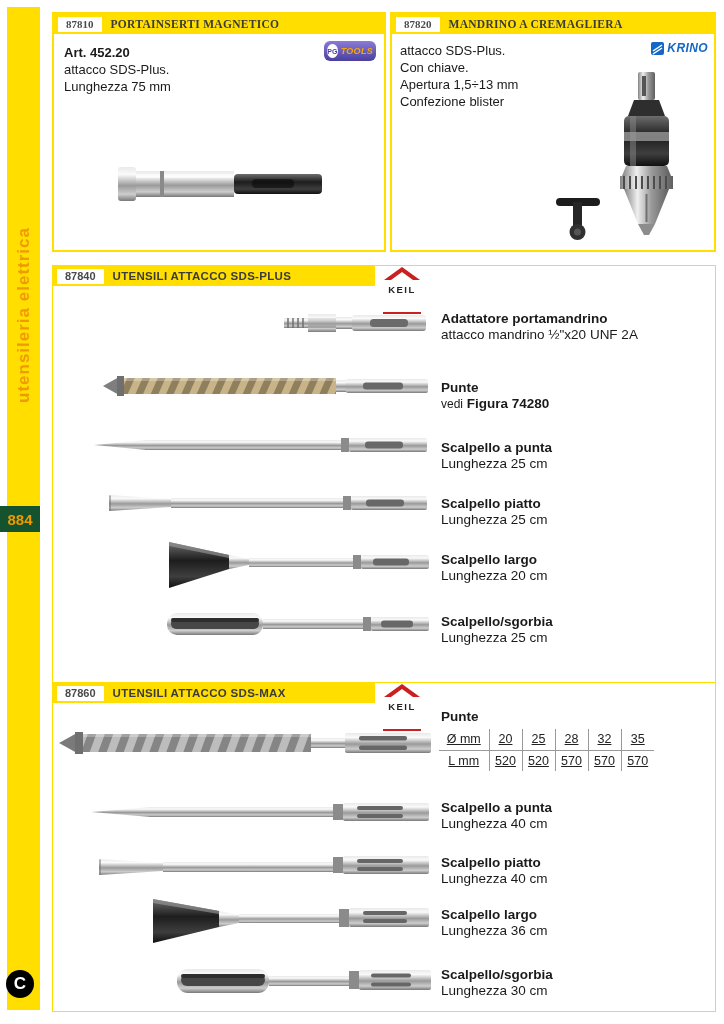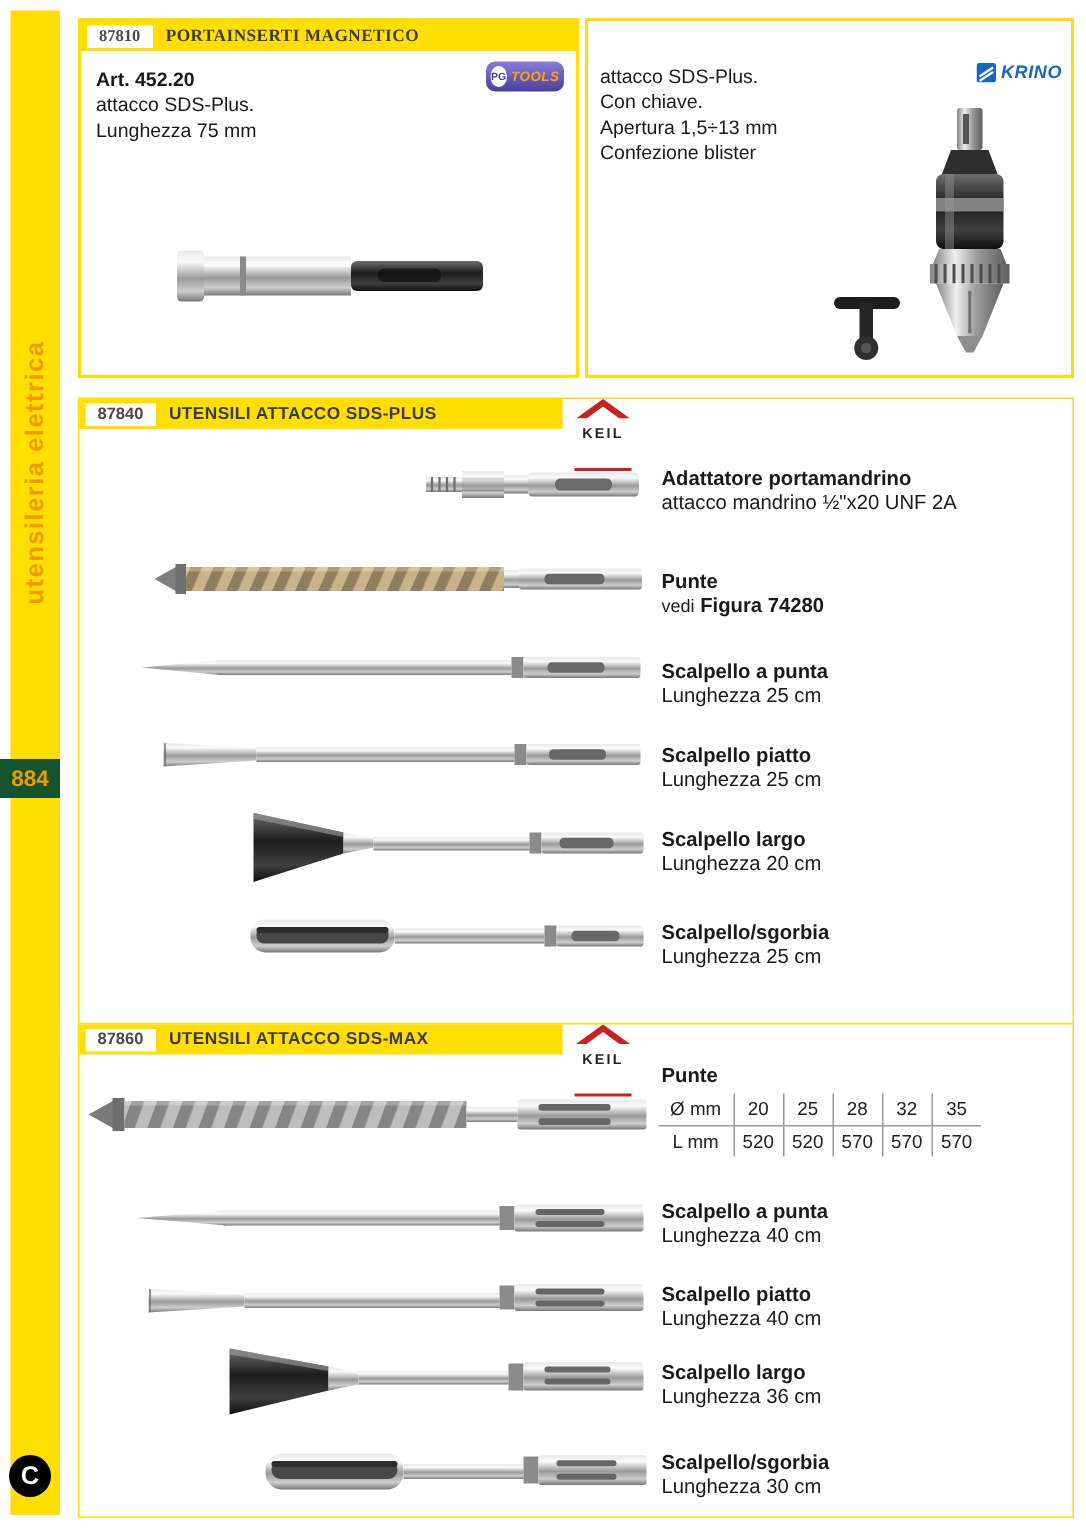--- a/index.html
+++ b/index.html
@@ -51,21 +51,21 @@
 
   .krino{ position:absolute; right:6px; top:27px; display:flex; align-items:center; gap:3px; }
   .krino-text{ color:#1467c6; font-weight:bold; font-style:italic; font-size:12px; letter-spacing:.4px; }
 
   .keil{ position:absolute; left:330px; top:0; width:38px; text-align:center; }
   .keil-text{ font-weight:bold; font-size:9.5px; letter-spacing:1.5px; color:#222;
     border-bottom:2.5px solid #cc2020; padding-bottom:17px; }
 
   
   .ptable{ border-collapse:collapse; border:hidden; font-size:12.5px; color:#222; }
-  .ptable td{ border:1px solid #9a9a9a; text-align:center; width:33px; height:21px; padding:0 2px; }
+  .ptable td{ border:1px solid #9a9a9a; text-align:center; width:33px; height:21px; padding:0 2px;text-decoration:underline; }
   .ptable td.lab{ width:50px; }
 </style>
 </head>
 <body>
 
 <div class="page">
 
   <svg width="0" height="0" style="position:absolute" aria-hidden="true">
     <defs>
       <linearGradient id="met" x1="0" y1="0" x2="0" y2="1">
@@ -124,20 +124,24 @@
       <rect x="16" y="5" width="18" height="34" rx="3" fill="url(#met)"></rect>
       <rect x="34" y="9" width="98" height="26" fill="url(#met)"></rect>
       <rect x="34" y="12" width="98" height="4" fill="#ffffff" opacity="0.5"></rect>
       <rect x="58" y="9" width="4" height="26" fill="#8a8a8a"></rect>
       <rect x="132" y="12" width="88" height="20" rx="4" fill="url(#dk)"></rect>
       <rect x="150" y="17" width="42" height="9" rx="4" fill="#0a0a0a" opacity="0.6"></rect>
     </svg>
   </div>
 
   <div class="box" style="left:390px; top:12px; width:326px; height:240px;">
+    <div class="bar full">
+      <span class="code">87820</span>
+      <span class="btitle">MANDRINO A CREMAGLIERA</span>
+    </div>
     <div class="desc-block" style="left:8px; top:28px;">
       <div>attacco SDS-Plus.</div>
       <div>Con chiave.</div>
       <div>Apertura 1,5÷13 mm</div>
       <div>Confezione blister</div>
     </div>
     <div class="krino">
       <svg width="13" height="13" viewBox="0 0 13 13">
         <rect width="13" height="13" rx="2" fill="#1467c6"></rect>
         <line x1="2" y1="9" x2="11" y2="3" stroke="#fff" stroke-width="1.5"></line>

